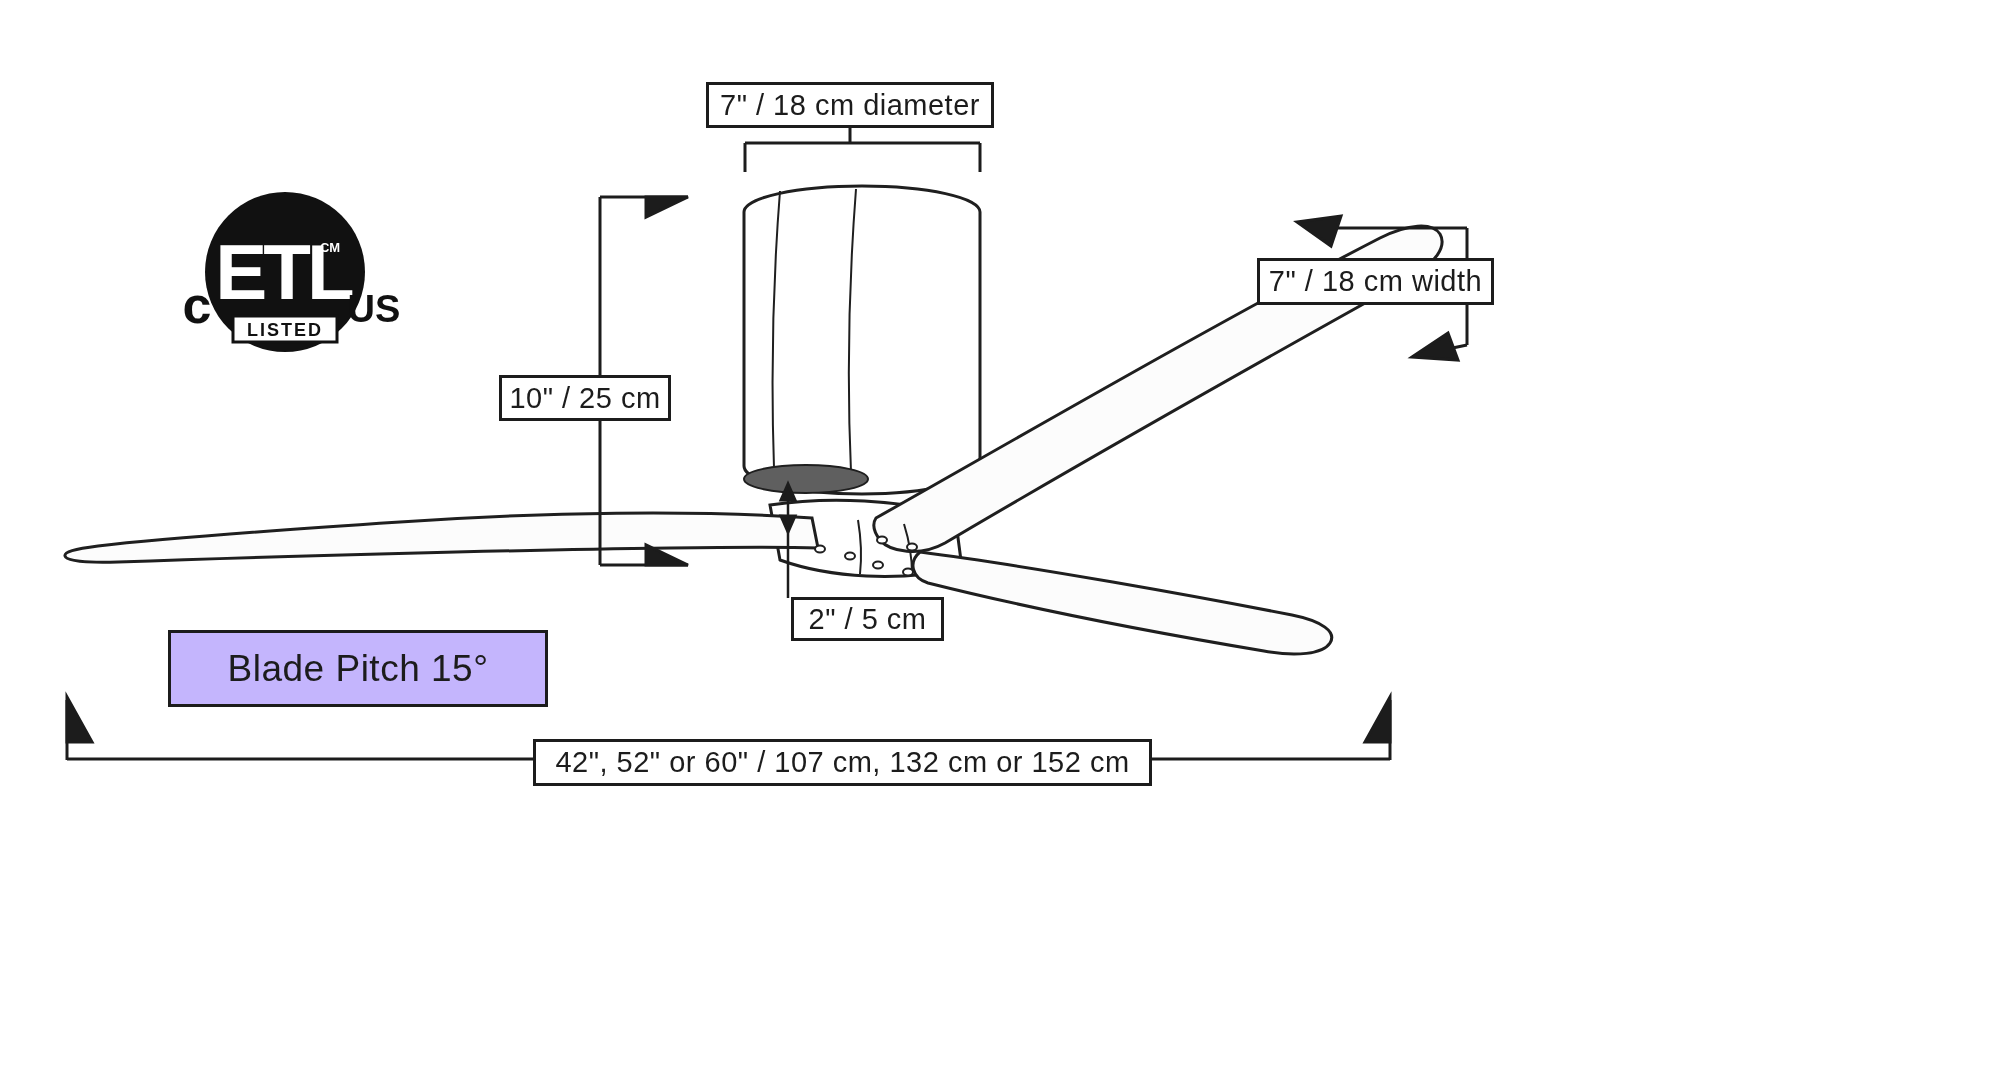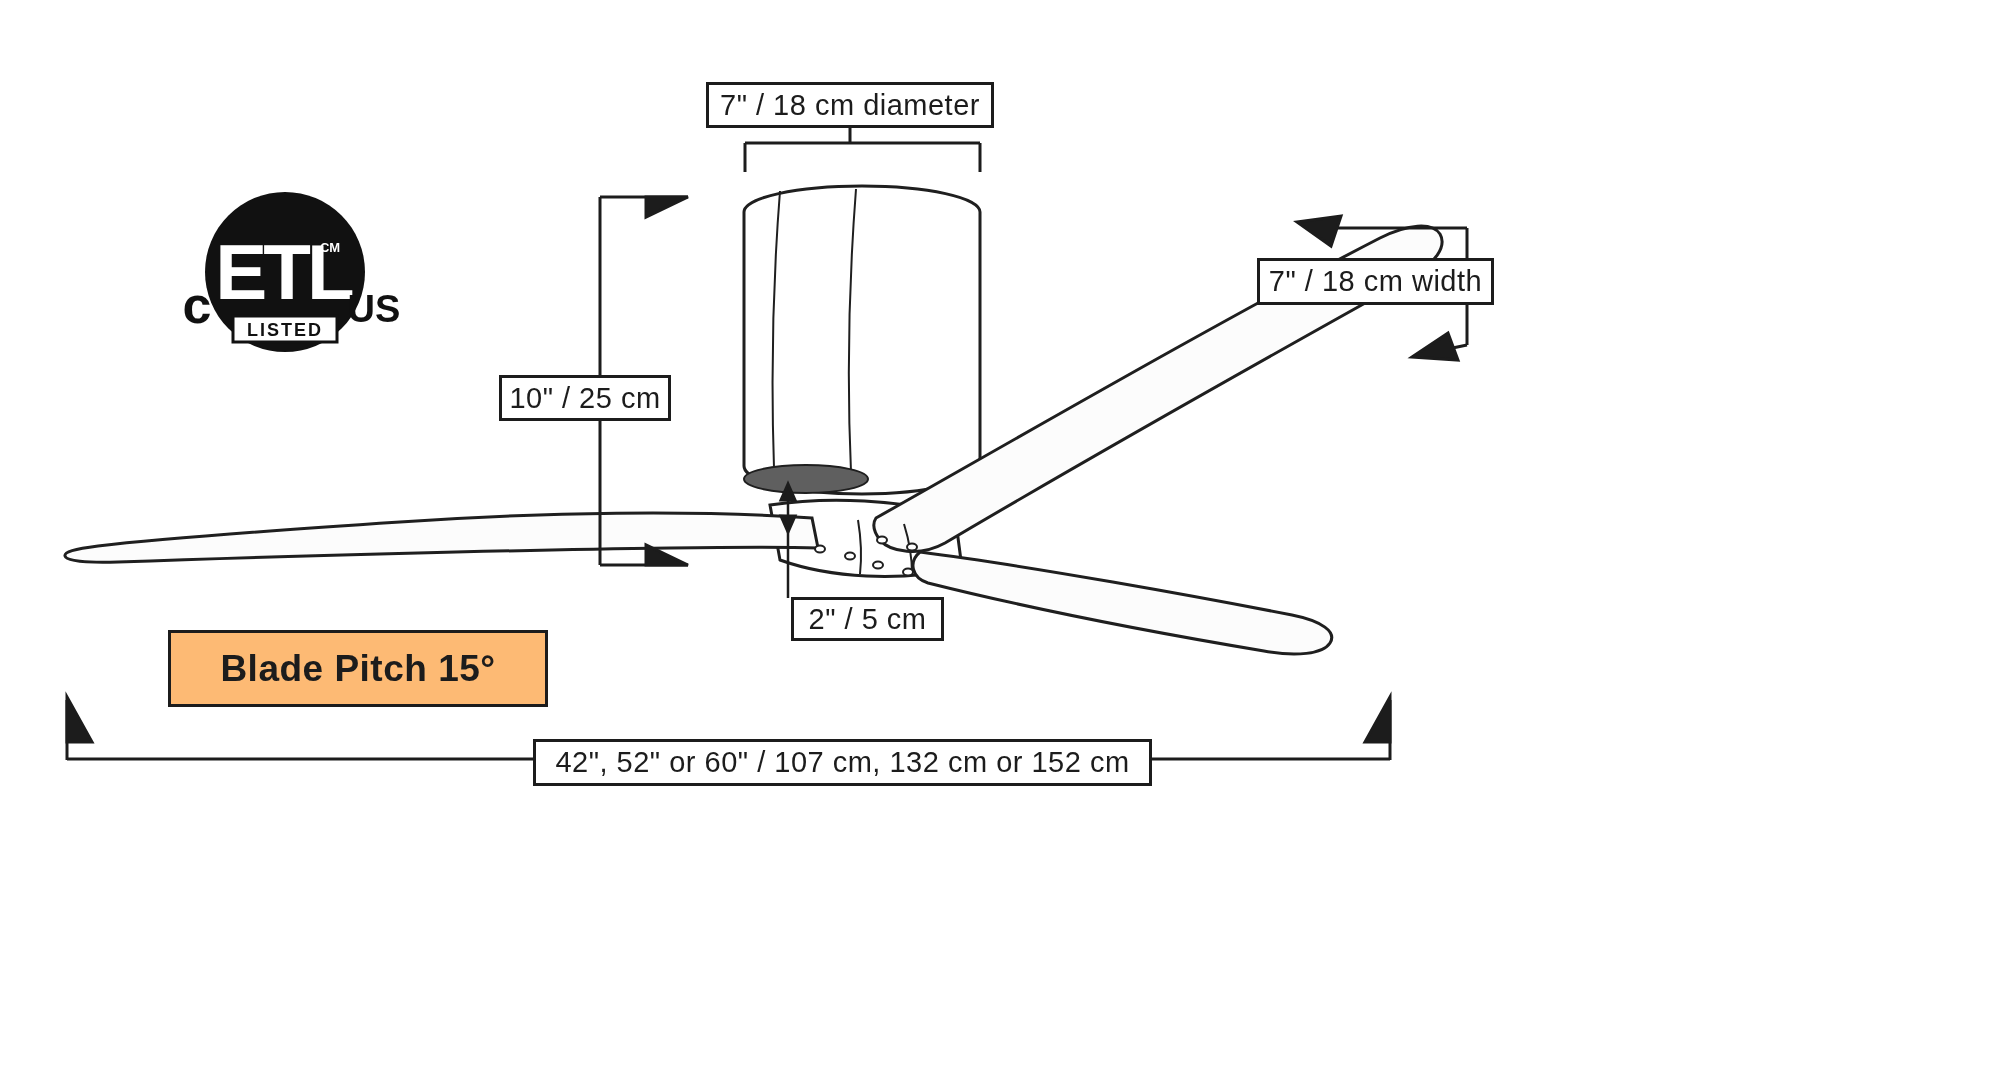--- a/index.html
+++ b/index.html
@@ -6,21 +6,21 @@
   .stage{
     position:relative;width:2000px;height:1086px;background:#ffffff;
     font-family:"Liberation Sans",sans-serif;color:#1c1c1c;overflow:hidden;
   }
   .stage svg{position:absolute;left:0;top:0;}
   .dim-box{
     position:absolute;box-sizing:border-box;background:#ffffff;
     border:3px solid #1c1c1c;display:flex;align-items:center;justify-content:center;
     font-size:29px;letter-spacing:.5px;white-space:nowrap;color:#1c1c1c;z-index:5;
   }
-  .pitch-box{background:#fdba74;font-weight:bold;font-size:37px;letter-spacing:.5px;}
+  .pitch-box{background:#c4b5fd;font-weight:normal;font-size:37px;letter-spacing:.5px;}
   text{font-family:"Liberation Sans",sans-serif;}
 </style>
 </head>
 <body>
 
 <div class="stage">
 
   <svg width="2000" height="1086" viewBox="0 0 2000 1086">
 
     <g stroke="#1f1f1f" stroke-width="3" fill="#ffffff">

